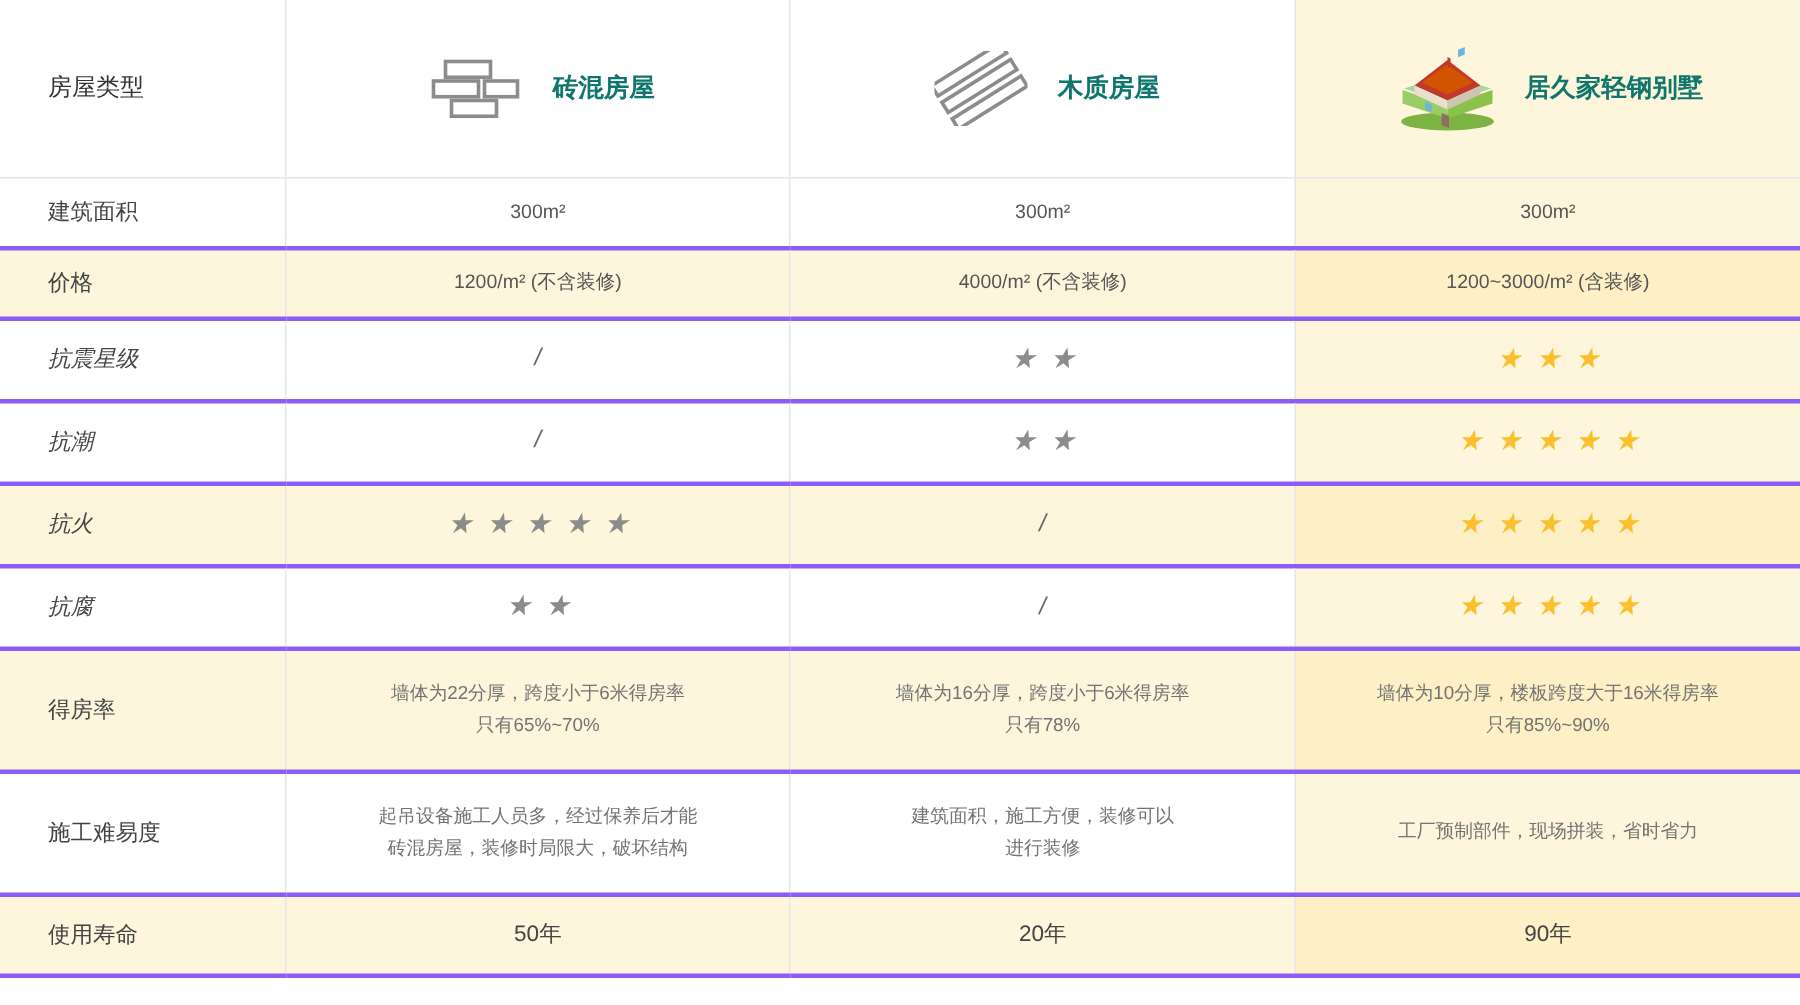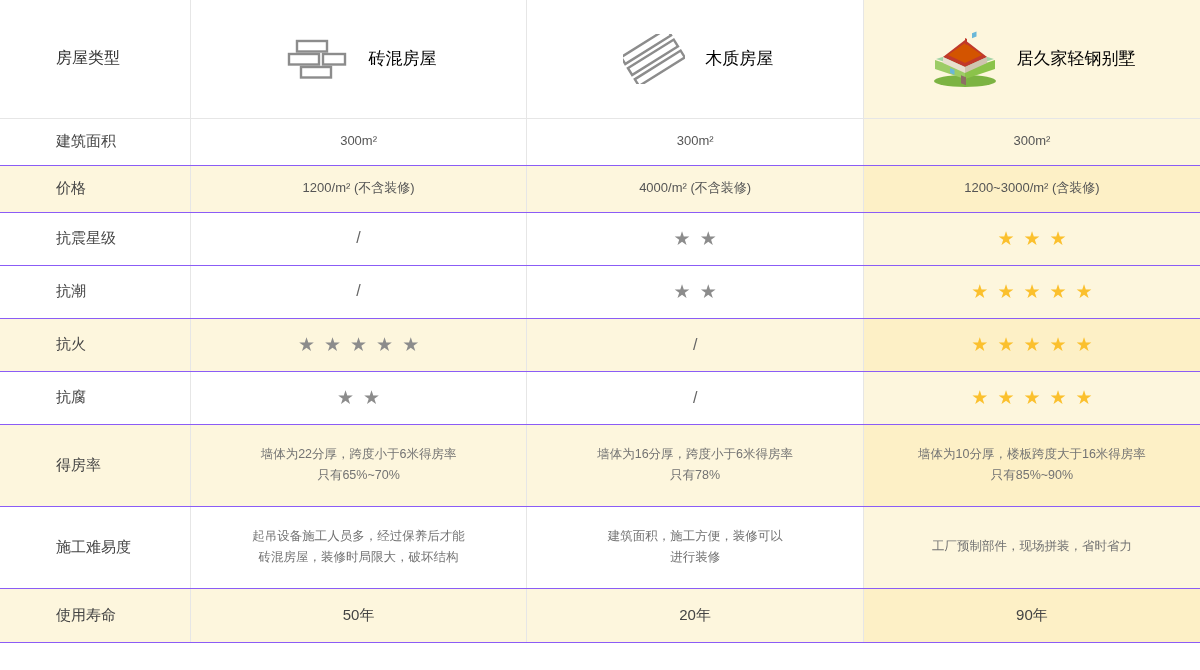--- a/index.html
+++ b/index.html
@@ -18,27 +18,27 @@
   .comparison-table {
     width: 1200px;
     border-collapse: collapse;
     table-layout: fixed;
   }
 
   .comparison-table col.c-label { width: 190px; }
   .comparison-table col.c-col { width: 336px; }
 
   .comparison-table td {
-    border-bottom: 1px solid #8b5cf6;
+    border-bottom: 3px solid #8b5cf6;
     vertical-align: middle;
     box-sizing: border-box;
   }
 
   .label-cell {
-    padding-left: 56px;
+    padding-left: 32px;
     font-size: 15px;
     color: #444;
     border-right: 1px solid #e6e6e6;
     text-align: left;
   }
 
   .data-cell {
     text-align: center;
     font-size: 13px;
     color: #555;
@@ -67,35 +67,36 @@
     color: #333;
   }
   .head-inner {
     display: flex;
     align-items: center;
     justify-content: center;
     gap: 14px;
   }
   .head-title {
     font-size: 17px;
-    color: #000000;
+    color: #0f766e;
     white-space: nowrap;
+    font-weight: bold;
   }
   .icon-box {
     width: 74px;
     height: 62px;
     display: flex;
     align-items: center;
     justify-content: center;
     flex: none;
   }
 
   
   .r-standard td { height: 47px; }
-  .r-star td { height: 48px; }
+  .r-star td { height: 48px; font-style: italic; }
   .r-text td { height: 82px; }
   .r-big td { height: 54px; font-size: 15px; }
 
   .multi-line { line-height: 1.75; font-size: 12.5px; color: #737373; }
 
   .stars {
     display: flex;
     justify-content: center;
     align-items: center;
     gap: 9px;

